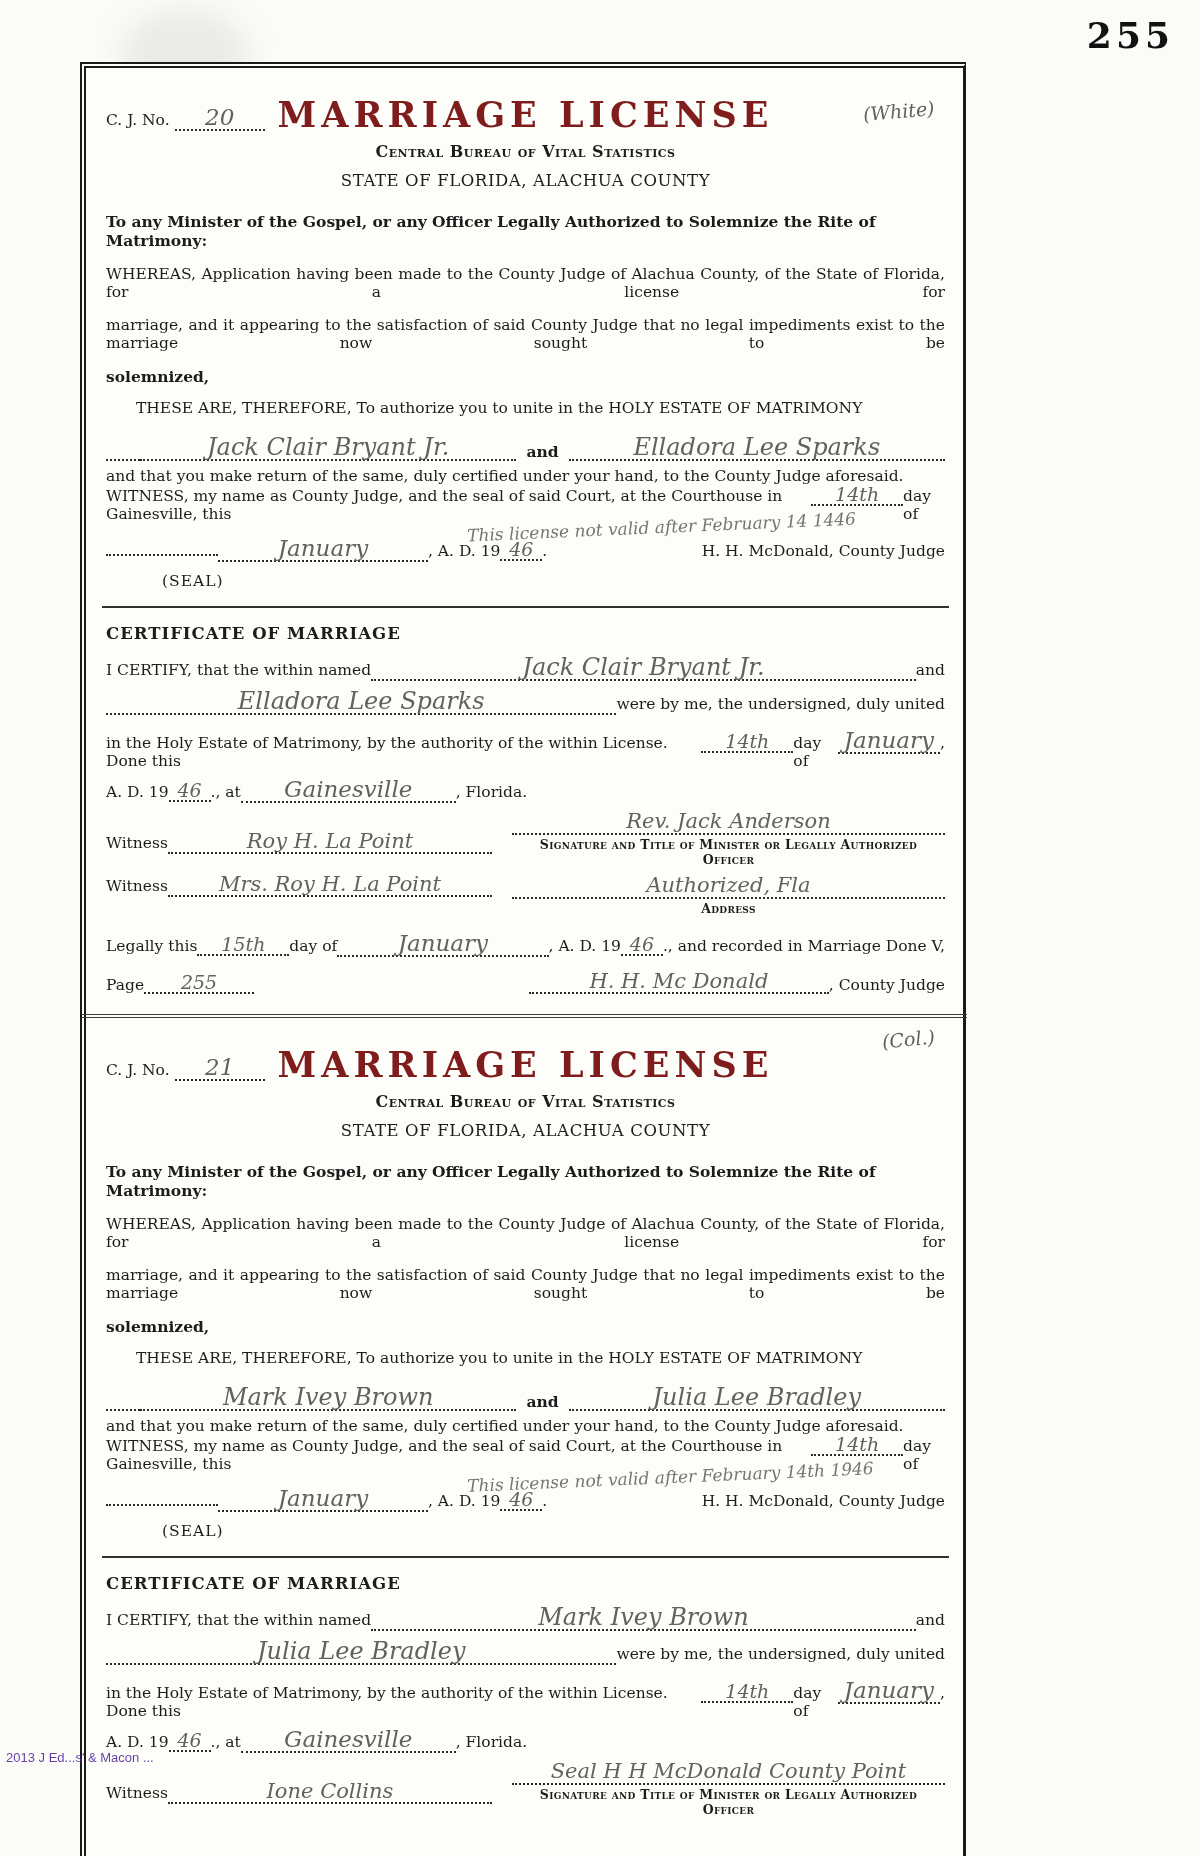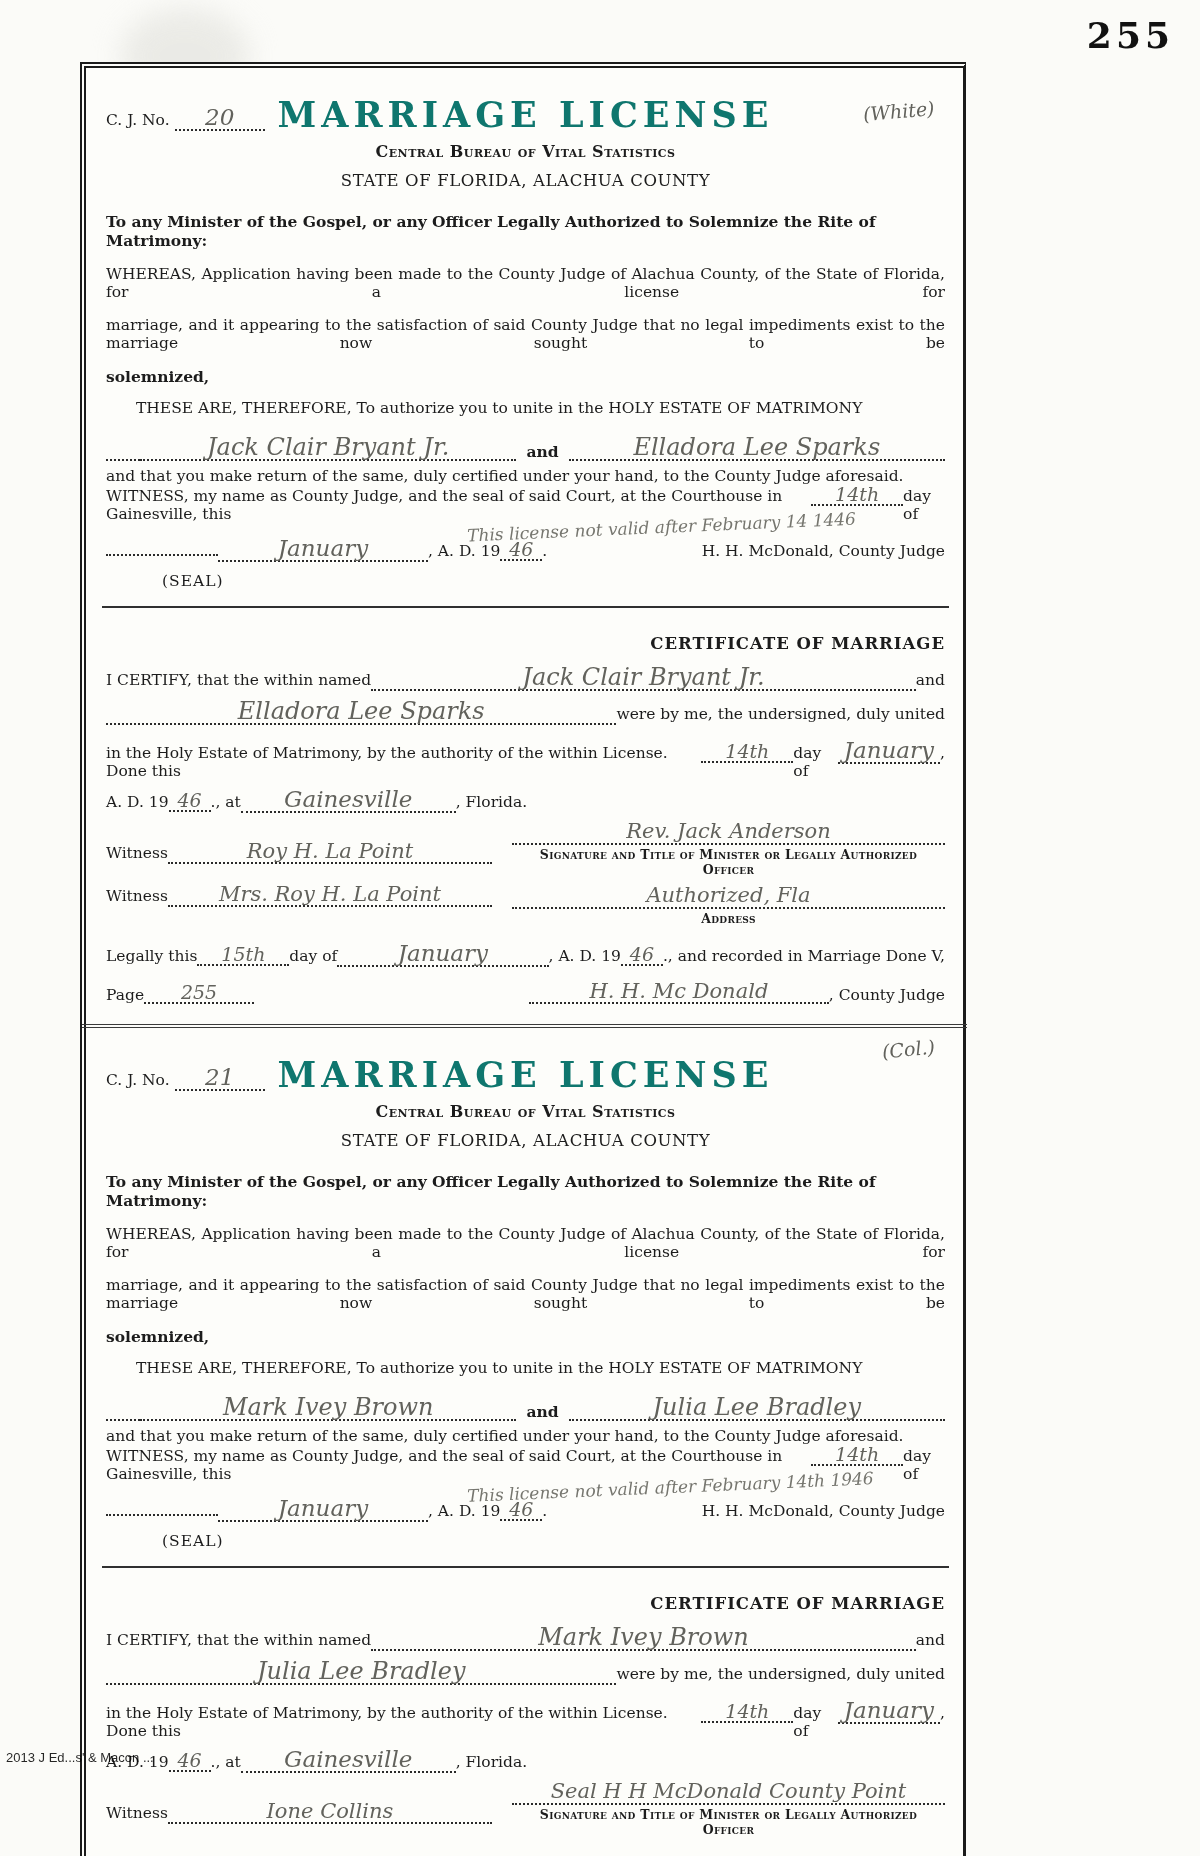--- a/index.html
+++ b/index.html
@@ -21,21 +21,21 @@
     position:absolute; top:8px; left:120px; width:130px; height:95px;
     background:#e7e7e2; border-radius:50%; filter:blur(14px); opacity:.8;
   }
   .page-number{
     position:absolute; top:14px; right:26px;
     font-size:36px; font-weight:700; letter-spacing:4px; color:#111;
   }
   .watermark{
     position:absolute; left:6px; top:1750px; width:300px;
     font-family:"Liberation Sans", sans-serif; font-size:13px;
-    color:#000000; opacity:.85; z-index:5;
+    color:#4c1d95; opacity:.85; z-index:5;
   }
   
   .frame{
     position:absolute; left:80px; top:62px; width:886px; height:1794px;
     border-top:6px double #1b1b1b;
     border-left:6px double #1b1b1b;
     border-right:3px solid #1b1b1b;
     background:#fdfdfa;
     padding:0 18px 0 20px;
   }
@@ -45,21 +45,21 @@
     color:#55554f; z-index:3; white-space:nowrap;
   }
   .race-note-1{ top:8px; }
   .race-note-2{ top:-14px; }
   .p{ font-size:15.5px; }
   .header-row{ position:relative; text-align:center; margin-top:26px; }
   .cj{ position:absolute; left:0; bottom:4px; white-space:nowrap; }
   .cj .entry{ min-width:90px; }
   .title{
     display:inline-block; font-size:35px; font-weight:700; letter-spacing:5px;
-    color:#0f766e;
+    color:#7f1d1d;
   }
   .bureau{
     margin-top:7px; text-align:center; font-variant:small-caps;
     font-weight:600; font-size:16px; letter-spacing:.5px;
   }
   .stateline{ margin-top:10px; text-align:center; font-size:16.5px; letter-spacing:.6px; }
   .salutation{ margin-top:22px; font-weight:600; }
   .just{ margin-top:15px; text-align:justify; text-align-last:justify; }
   .wl3{ margin-top:15px; font-weight:600; }
   .therefore{ margin-top:13px; text-indent:30px; }
@@ -97,21 +97,21 @@
   .returnline{ margin-top:6px; }
   .witnessline{ margin-top:0; }
   .monthline{ margin-top:14px; position:relative; }
   .validity{
     position:absolute; left:43%; top:-18px; transform:rotate(-2.5deg);
     font-size:17px; color:#76766f; z-index:2;
   }
   .judge{ white-space:nowrap; }
   .sealword{ margin-top:10px; margin-left:56px; letter-spacing:1px; }
   .divider{ margin:16px -4px 0; border:none; border-top:2px solid #303030; }
-  .cert-title{ margin-top:26px; text-align:right; font-size:16.5px; font-weight:700; letter-spacing:1px; }
+  .cert-title{ margin-top:16px; text-align:left; font-size:16.5px; font-weight:700; letter-spacing:1px; }
   .certline{ margin-top:12px; }
   .brideline{ margin-top:8px; }
   .holyline{ margin-top:14px; }
   .adline{ margin-top:8px; }
   .cols{ margin-top:8px; display:flex; gap:20px; }
   .col-left{ flex:0 0 46%; }
   .col-right{ flex:1; }
   .wrow{ margin-top:20px; }
   .sigstack{ text-align:center; }
   .sigstack + .sigstack{ margin-top:8px; }

